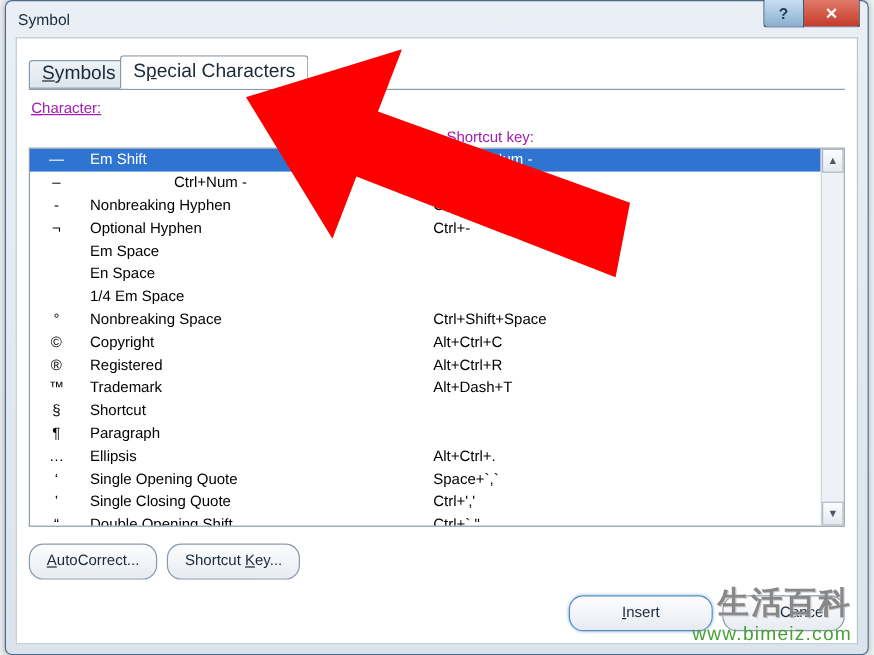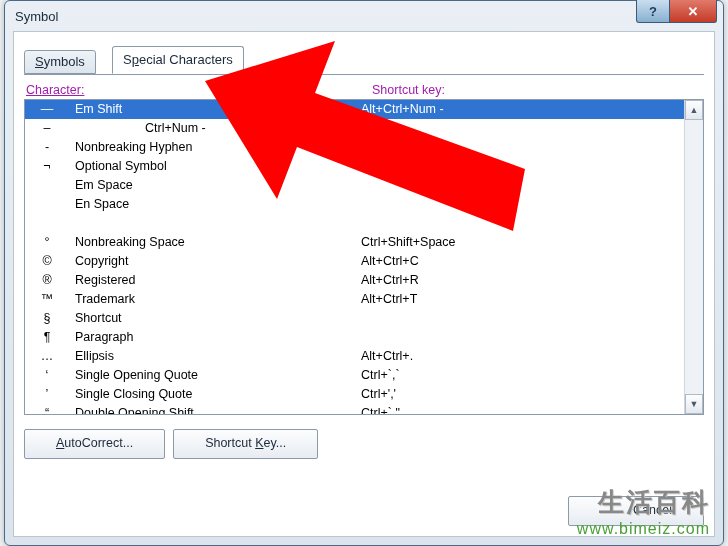--- a/index.html
+++ b/index.html
@@ -77,21 +77,21 @@
     margin: 10px 10px 0 10px;
   }
   .tab {
     position: absolute;
     top: 4px;
     height: 26px;
     line-height: 26px;
     padding: 0 10px;
     border: 1px solid #8a9aaa;
     background: linear-gradient(to bottom, #f7faff, #e7edf3);
-    font-size: 13px;
+    font-size: 16px;
     color: #1b2a3a;
     border-radius: 3px 3px 0 0;
   }
   .tab.inactive {
     top: 8px;
     height: 22px;
     line-height: 22px;
     background: linear-gradient(to bottom, #eef3f8, #dde5ec);
   }
   .tab.active {
@@ -105,21 +105,21 @@
     padding-top: 2px;
     position: relative;
   }
   .headers {
     display: flex;
     padding: 6px 2px 2px 2px;
     font-size: 12.5px;
     color: #a21caf;
   }
   .hdr-char { width: 346px; text-decoration: underline; }
-  .hdr-short { flex: 1; }
+  .hdr-short { flex: 1; margin-top: 24px; }
   .listbox {
     border: 1px solid #8a9aaa;
     height: 314px;
     position: relative;
     background: #fff;
     display: flex;
   }
   .listbody {
     flex: 1;
     overflow: hidden;
@@ -159,24 +159,24 @@
   }
   .vscroll .arrow.up { top: 0; }
   .vscroll .arrow.down { bottom: 0; }
   .buttons-row {
     margin-top: 14px;
     display: flex;
     gap: 8px;
   }
   .btn {
     height: 28px;
-    padding: 0 31px;
+    padding: 0 14px;
     border: 1px solid #8a9aaa;
     background: linear-gradient(to bottom, #fdfdfe, #e7ecf2);
-    border-radius: 2px;
+    border-radius: 12px;
     font-size: 12.5px;
     line-height: 26px;
     color: #1b2a3a;
   }
   .bottom-buttons {
     position: absolute;
     right: 10px;
     bottom: 10px;
     display: flex;
     gap: 8px;
@@ -233,21 +233,21 @@
       <div class="win-btn win-close">✕</div>
     </div>
   </div>
 
   <div class="client">
 
     <div class="tabstrip">
       <div class="tab inactive" style="left:0px;">
         <span><span class="und">S</span>ymbols</span>
       </div>
-      <div class="tab active" style="left:88px;">
+      <div class="tab active" style="left:76px;">
         <span>S<span class="und">p</span>ecial Characters</span>
       </div>
     </div>
 
     <div class="tabpanel">
       <div class="headers">
         <div class="hdr-char"><span class="und">C</span>haracter:</div>
         <div class="hdr-short">Shortcut key:</div>
       </div>
 
@@ -262,76 +262,77 @@
               <div class="col-g">–</div>
               <div class="col-s">Ctrl+Num -</div>
             </div>
             <div class="row">
               <div class="col-g">-</div>
               <div class="col-n">Nonbreaking Hyphen</div>
               <div class="col-s">Ctrl+Shift+_</div>
             </div>
             <div class="row">
               <div class="col-g">¬</div>
-              <div class="col-n">Optional Symbol</div>
+              <div class="col-n">Optional Hyphen</div>
               <div class="col-s">Ctrl+-</div>
             </div>
             <div class="row">
               <div class="col-g"></div>
               <div class="col-n">Em Space</div>
               <div class="col-s"></div>
             </div>
             <div class="row">
               <div class="col-g"></div>
               <div class="col-n">En Space</div>
               <div class="col-s"></div>
             </div>
             <div class="row">
               <div class="col-g"></div>
+              <div class="col-n">1/4 Em Space</div>
               <div class="col-s"></div>
             </div>
             <div class="row">
               <div class="col-g">°</div>
               <div class="col-n">Nonbreaking Space</div>
               <div class="col-s">Ctrl+Shift+Space</div>
             </div>
             <div class="row">
               <div class="col-g">©</div>
               <div class="col-n">Copyright</div>
               <div class="col-s">Alt+Ctrl+C</div>
             </div>
             <div class="row">
               <div class="col-g">®</div>
               <div class="col-n">Registered</div>
               <div class="col-s">Alt+Ctrl+R</div>
             </div>
             <div class="row">
               <div class="col-g">™</div>
               <div class="col-n">Trademark</div>
-              <div class="col-s">Alt+Ctrl+T</div>
+              <div class="col-s">Alt+Dash+T</div>
             </div>
             <div class="row">
               <div class="col-g">§</div>
               <div class="col-n">Shortcut</div>
               <div class="col-s"></div>
             </div>
             <div class="row">
               <div class="col-g">¶</div>
               <div class="col-n">Paragraph</div>
               <div class="col-s"></div>
             </div>
             <div class="row">
               <div class="col-g">…</div>
               <div class="col-n">Ellipsis</div>
               <div class="col-s">Alt+Ctrl+.</div>
             </div>
             <div class="row">
               <div class="col-g">‘</div>
               <div class="col-n">Single Opening Quote</div>
-              <div class="col-s">Ctrl+`,`</div>
+              <div class="col-s">Space+`,`</div>
             </div>
             <div class="row">
               <div class="col-g">’</div>
               <div class="col-n">Single Closing Quote</div>
               <div class="col-s">Ctrl+','</div>
             </div>
             <div class="row">
               <div class="col-g">“</div>
               <div class="col-n">Double Opening Shift</div>
               <div class="col-s">Ctrl+`,"</div>
@@ -343,20 +344,21 @@
         </div>
       </div>
 
       <div class="buttons-row">
         <div class="btn"><span class="und">A</span>utoCorrect...</div>
         <div class="btn">Shortcut <span class="und">K</span>ey...</div>
       </div>
     </div>
 
     <div class="bottom-buttons">
+      <div class="btn insert-btn"><span class="und">I</span>nsert</div>
       <div class="btn" style="width:72px;text-align:right;">Cancel</div>
     </div>
 
   </div>
 
   <svg class="arrow-overlay" viewBox="0 0 320 240">
     <polygon points="0,40 130,0 110,52 320,128 308,190 92,106 72,158" fill="#ff0000"></polygon>
   </svg>
 
 </div>

